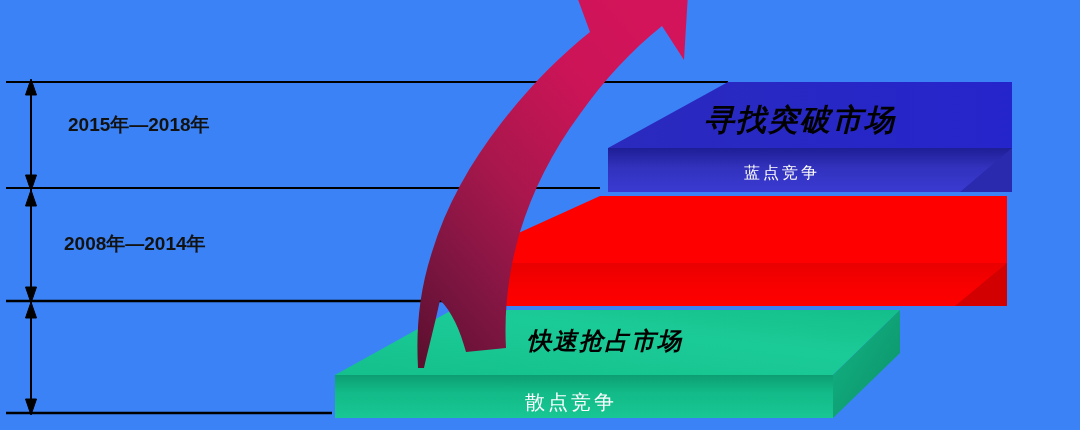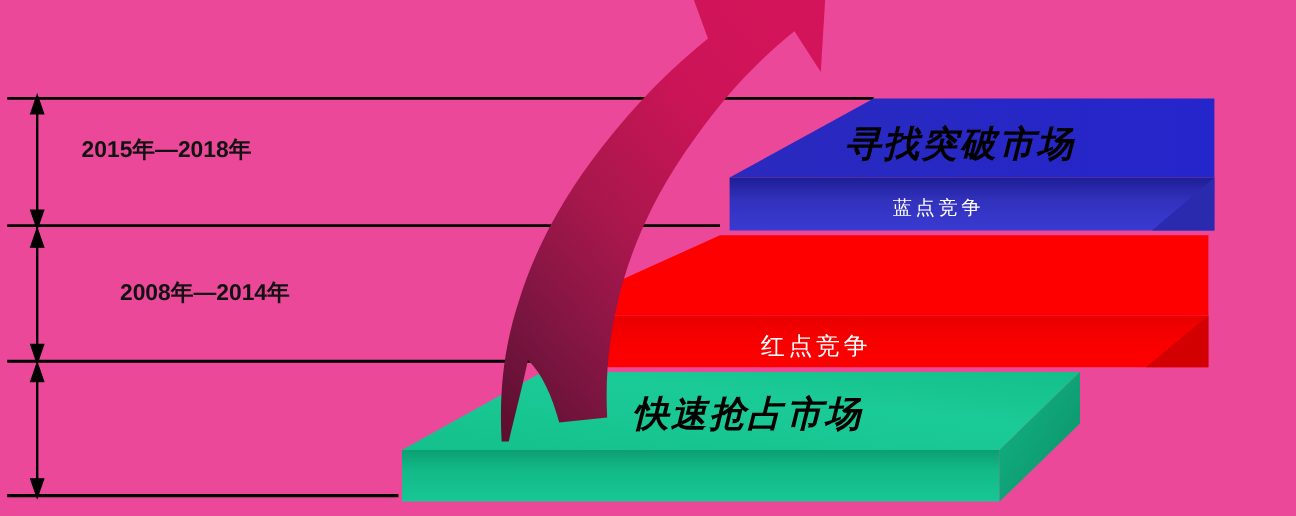--- a/index.html
+++ b/index.html
@@ -1,18 +1,18 @@
 <!DOCTYPE html>
 <html><head>
 <meta charset="utf-8">
 <style>
   html,body{margin:0;padding:0;background:#ffffff;}
   body{width:1080px;height:430px;overflow:hidden;
        font-family:"Liberation Sans","DejaVu Sans",sans-serif;}
-  #stage{position:relative;width:1080px;height:430px;background:#ec4899;}
+  #stage{position:relative;width:1080px;height:430px;background:#3b82f6;}
   #stage svg{position:absolute;left:0;top:0;}
 
   .tl-label{
     position:absolute;
     font-family:"Liberation Sans","DejaVu Sans",sans-serif;
     font-size:19px;
     font-weight:700;
     color:#121212;
     white-space:nowrap;
     letter-spacing:0px;
@@ -33,25 +33,25 @@
     font-weight:400;
     color:#ffffff;
     white-space:nowrap;
     letter-spacing:3px;
   }
 
   #t-blue  {left:704px; top:100px;  font-size:30px;text-align:right;}
   #s-blue  {left:744px; top:163px;  font-size:16px;}
   #t-red   {left:601px; top:219px;  font-size:31px;}
   #s-red   {left:634px; top:275px;  font-size:20px;}
-  #t-green {left:527px; top:325px;  font-size:30px;font-family:Liberation Mono, monospace;}
+  #t-green {left:527px; top:325px;  font-size:24px;font-family:Liberation Mono, monospace;}
   #s-green {left:525px; top:389px;  font-size:20px;}
 
   #lbl-0{left:68px;  top:112px;}
-  #lbl-1{left:64px;  top:231px;margin-left:36px;}
+  #lbl-1{left:64px;  top:231px;}
   #lbl-2{left:80px;  top:347px;}
 </style>
 </head>
 <body>
 
 <div id="stage">
 
   <svg width="1080" height="430" viewBox="0 0 1080 430">
     <defs>
       <linearGradient id="gradBlueFront" x1="0" y1="0" x2="0" y2="1">
@@ -160,17 +160,17 @@
                Z"></path>
     </g>
   </svg>
 
   <div class="tl-label" id="lbl-0">2015年—2018年</div>
   <div class="tl-label" id="lbl-1">2008年—2014年</div>
 
   <div class="slab-title" id="t-blue">寻找突破市场</div>
   <div class="slab-sub" id="s-blue">蓝点竞争</div>
 
-  <div class="slab-sub" id="s-red">红点竞争</div>
 
   <div class="slab-title" id="t-green">快速抢占市场</div>
+  <div class="slab-sub" id="s-green">散点竞争</div>
 
 </div>
 
 </body></html>

